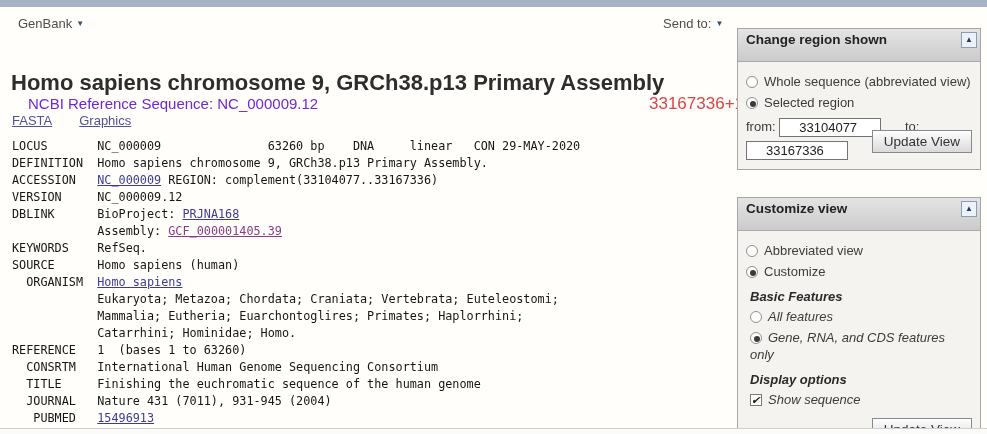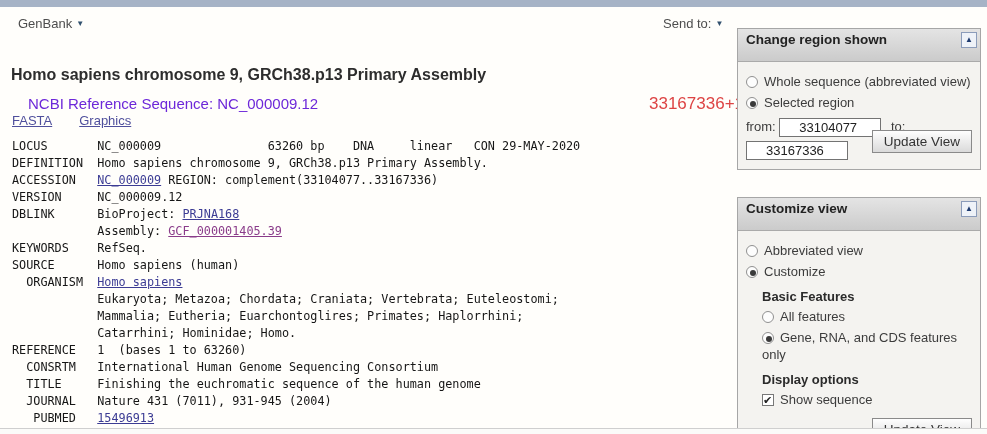--- a/index.html
+++ b/index.html
@@ -8,21 +8,21 @@
     width:987px; height:434px; position:relative; overflow:hidden;
     background:#fffefb;
     font-family:"Liberation Sans", sans-serif;
   }
   .topbar { position:absolute; top:0; left:0; width:987px; height:7px; background:#a6b3c6; }
   .tool-link { position:absolute; top:16px; font-size:13px; color:#4d4d4d; cursor:pointer; white-space:nowrap; }
   #genbank-dd { left:18px; }
   #sendto-dd { left:663px; }
   .dd-arrow { font-size:8px; color:#31506e; margin-left:4px; vertical-align:2px; }
 
-  .page-title { position:absolute; left:11px; top:55px; font-size:16px; font-weight:bold; color:#2d2d2d; white-space:nowrap; }
+  .page-title { position:absolute; left:11px; top:55px; font-size:22px; font-weight:bold; color:#2d2d2d; white-space:nowrap; }
   .refseq { position:absolute; left:28px; top:95px; font-size:15px; color:#6d28d9; white-space:nowrap; }
   .fmt-links { position:absolute; left:12px; top:113px; font-size:13px; }
   .fmt-links a { color:#4f4f9c; text-decoration:underline; margin-right:27px; cursor:pointer; }
 
   .gb-pre {
     position:absolute; left:12px; top:138px; margin:0;
     font-family:"DejaVu Sans Mono", monospace;
     font-size:11.8px; line-height:17px; color:#161616; white-space:pre;
   }
   .gb-link { color:#3c3c94; text-decoration:underline; cursor:pointer; }
@@ -64,31 +64,31 @@
   .checkbox.on::after {
     content:'\2714'; position:absolute; left:0px; top:-3px; font-size:11px; color:#222;
   }
 
   .fromto-row { margin-top:7px; }
   .num-input {
     width:102px; height:19px; border:1px solid #737373; background:#fff;
     font-size:13px; color:#222; padding:1px 19px;
     font-family:"Liberation Sans", sans-serif; vertical-align:middle;
   }
-  .to-label { margin-left:6px; }
+  .to-label { margin-left:20px; }
   .second-input-row { margin-top:4px; }
 
   .update-btn {
     border:1px solid #8a8a8a; background:linear-gradient(#fefefe,#dadada);
     font-size:13.5px; color:#333; padding:3px 11px; cursor:pointer;
     font-family:"Liberation Sans", sans-serif;
   }
   #panel-region .update-btn { position:absolute; right:8px; bottom:7px; }
 
-  .section { margin-left:16px; width:198px; }
+  .section { margin-left:4px; width:198px;font-style:italic; }
   .bold-label { font-weight:bold; color:#2b2b2b; margin-top:9px; font-size:13px; }
   .btn-row2 { text-align:right; margin-top:10px; padding-bottom:4px; }
 
   .bottom-line { position:absolute; left:0; top:428px; width:987px; height:1px; background:#cfcfcf; }
   .bottom-line2 { position:absolute; left:0; top:429px; width:987px; height:5px; background:#fbfbf9; }
 </style>
 </head>
 <body>
 
 <div class="topbar"></div>

